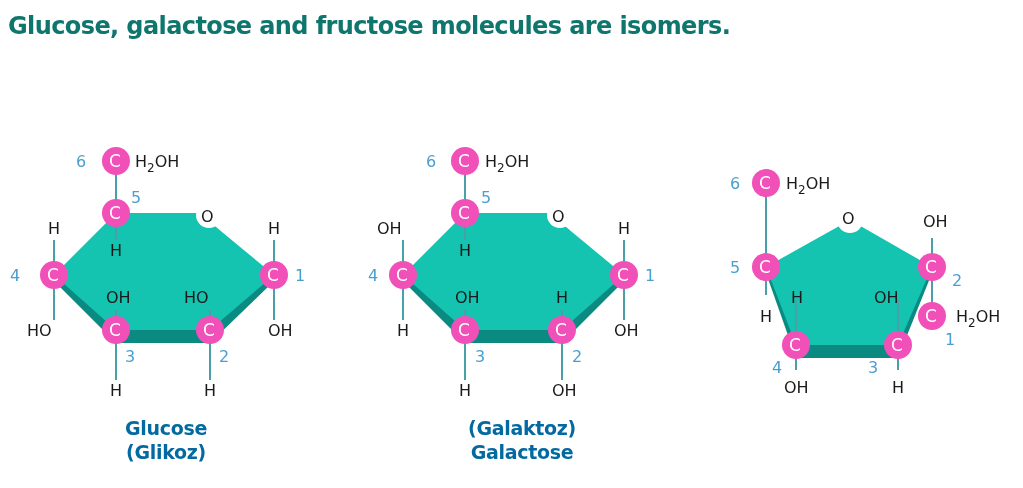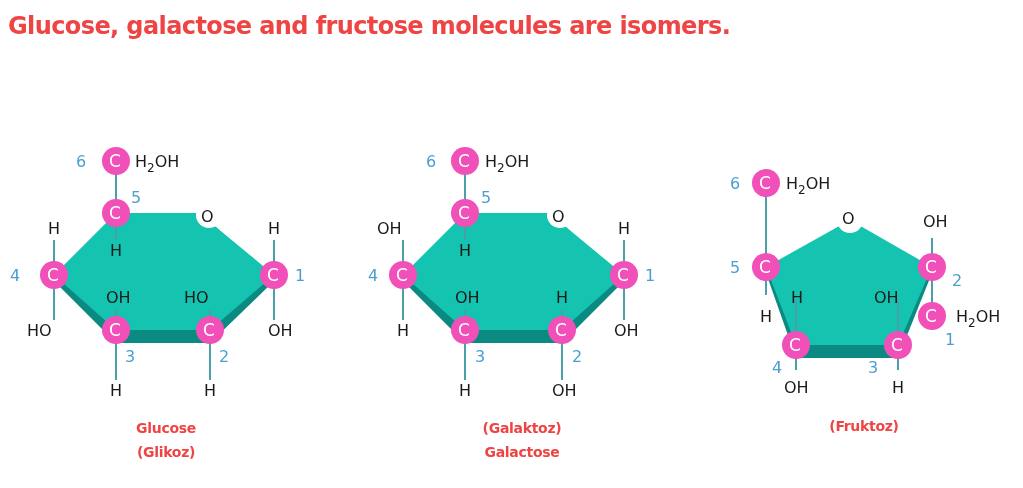--- a/index.html
+++ b/index.html
@@ -1,24 +1,24 @@
 <!DOCTYPE html>
 <html><head>
 <meta charset="utf-8">
 <style>
   html, body { margin: 0; padding: 0; background: #ffffff; }
   body { width: 1023px; height: 488px; position: relative; overflow: hidden;
          font-family: "DejaVu Sans", sans-serif; }
   .title { position: absolute; left: 8px; top: 12px; font-size: 24px; font-weight: bold;
-           color: #ef4444; letter-spacing: -0.6px; white-space: nowrap; }
+           color: #0f766e; letter-spacing: -0.6px; white-space: nowrap; }
   svg.diagram { position: absolute; left: 0; top: 0; }
   .atom-label { font-family: "DejaVu Sans", sans-serif; font-size: 16px; fill: #1a1a1a; }
   .num { font-family: "DejaVu Sans", sans-serif; font-size: 16px; fill: #4a9fd0; }
   .ctext { font-family: "DejaVu Sans", sans-serif; font-size: 17px; fill: #ffffff; }
-  .caption { position: absolute; text-align: center; color: #ef4444; font-size: 14px;
+  .caption { position: absolute; text-align: center; color: #0369a1; font-size: 19px;
              font-weight: bold; line-height: 24px; width: 160px; letter-spacing: -0.3px; }
   .caption div { white-space: nowrap; }
 </style>
 </head>
 <body>
 
 <div class="title">Glucose, galactose and fructose molecules are isomers.</div>
 
 <svg class="diagram" width="1023" height="488" viewBox="0 0 1023 488">
   <defs>
@@ -206,14 +206,13 @@
 
 <div class="caption" style="left:86px; top:416px;">
   <div>Glucose</div>
   <div>(Glikoz)</div>
 </div>
 <div class="caption" style="left:442px; top:416px;">
   <div>(Galaktoz)</div>
   <div>Galactose</div>
 </div>
 <div class="caption" style="left:784px; top:414px;">
-  <div>(Fruktoz)</div>
 </div>
 
 </body></html>

